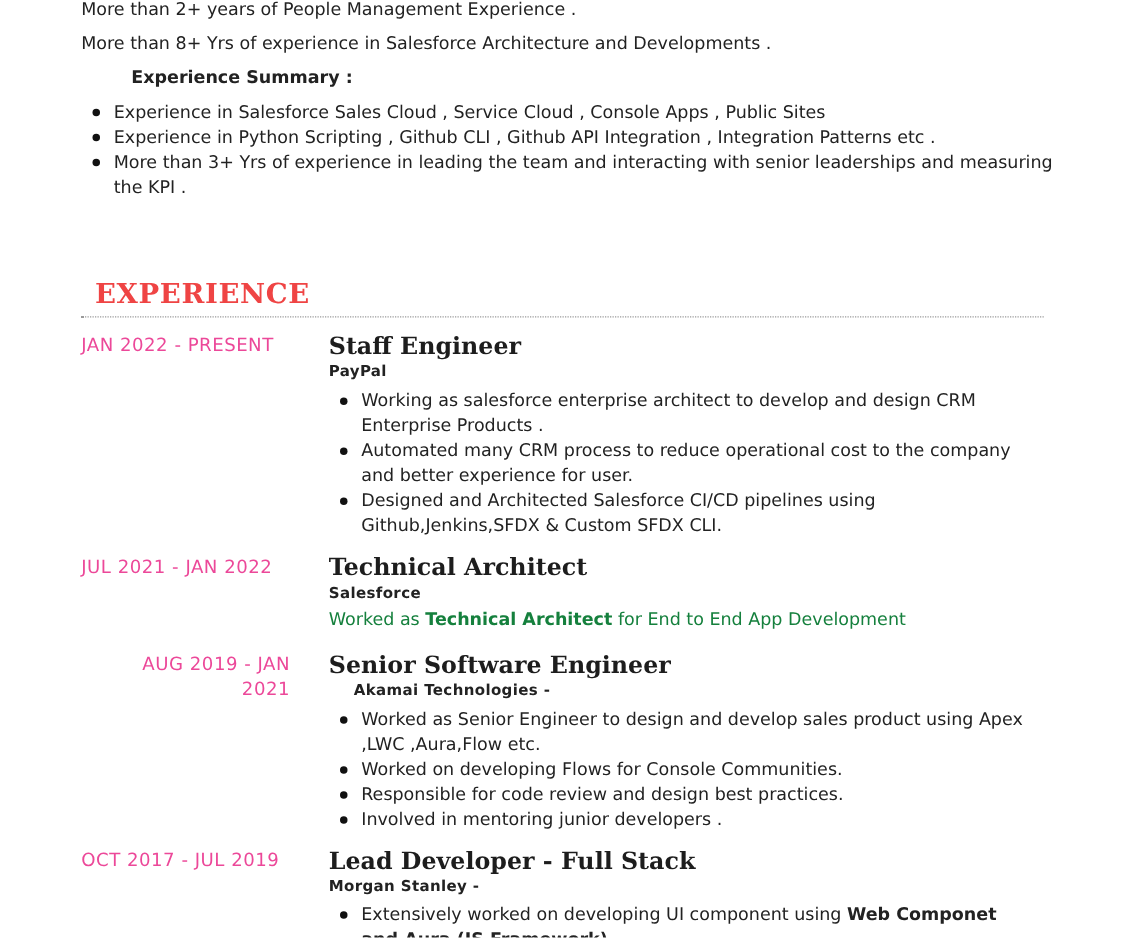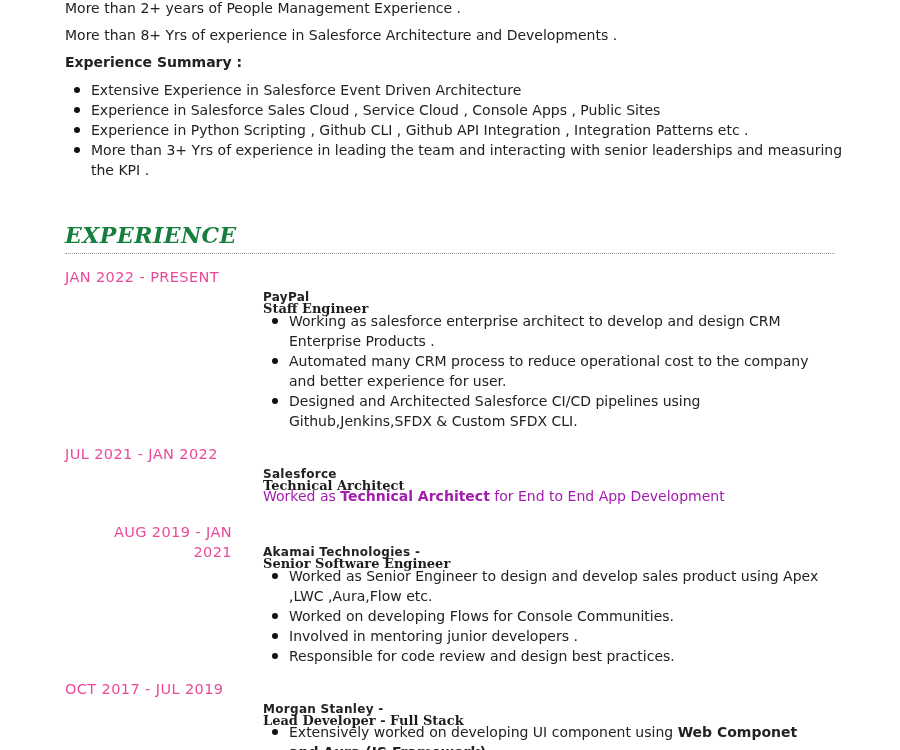--- a/index.html
+++ b/index.html
@@ -10,52 +10,51 @@
   .page { position: absolute; left: 0; top: 0; width: 900px; }
   .plain { position: absolute; left: 65px; font-size: 14px; color: #222; white-space: nowrap; }
   .subhead { position: absolute; left: 65px; font-size: 14px; font-weight: bold; color: #222; }
   ul.bl { position: absolute; margin: 0; padding: 0; list-style: none; }
   ul.bl li { position: relative; padding-left: 26px; font-size: 14px; line-height: 20px; color: #222; }
   ul.bl li::before {
     content: ""; position: absolute; left: 9px; top: 7px; width: 6px; height: 6px;
     border-radius: 50%; background: #111;
   }
   .sec-title {
-    position: absolute; left: 65px; top: 222px; font-family: "DejaVu Serif", serif;
-    font-style: italic; font-weight: bold; font-size: 22px; color: #15803d; letter-spacing: 0.5px;
+    position: absolute; left: 76px; top: 222px; font-family: "DejaVu Serif", serif;
+    font-weight: bold; font-size: 22px; color: #ef4444; letter-spacing: 0.5px;
   }
   .sec-rule {
     position: absolute; left: 65px; top: 253px; width: 770px; height: 0;
     border-top: 1.5px dotted #9a9a9a;
   }
   .date {
     position: absolute; width: 167px; text-align: right; left: 65px;
     font-size: 14.5px; color: #ec4899; letter-spacing: 0.4px; line-height: 20px;
   }
   .date.left { text-align: left; }
   .role {
     position: absolute; left: 263px; font-family: "DejaVu Serif", serif; font-weight: bold;
-    font-size: 13px; color: #1d1d1d; margin-top: 35px;
+    font-size: 19px; color: #1d1d1d;
   }
   .company { position: absolute; left: 263px; font-size: 12px; font-weight: bold; color: #222; letter-spacing: 0.3px; }
-  .desc { position: absolute; left: 263px; font-size: 14px; color: #a21caf; }
+  .desc { position: absolute; left: 263px; font-size: 14px; color: #15803d; }
   .desc b { font-weight: bold; }
   .exp-ul { left: 263px; width: 575px; }
 </style>
 </head>
 <body>
 
 <div class="page">
 
   <div class="plain" style="top:0px;">More than 2+ years of People Management Experience .</div>
   <div class="plain" style="top:27px;">More than 8+ Yrs of experience in Salesforce Architecture and Developments .</div>
-  <div class="subhead" style="top:54px;">Experience Summary :</div>
+  <div class="subhead" style="top:54px;margin-left:40px;">Experience Summary :</div>
 
   <ul class="bl" style="left:65px; top:80px; width:780px;">
-    <li>Extensive Experience in Salesforce Event Driven Architecture</li>
     <li>Experience in Salesforce Sales Cloud , Service Cloud , Console Apps , Public Sites</li>
     <li>Experience in Python Scripting , Github CLI , Github API Integration , Integration Patterns etc .</li>
     <li>More than 3+ Yrs of experience in leading the team and interacting with senior leaderships and measuring the KPI .</li>
   </ul>
 
   <div class="sec-title">EXPERIENCE</div>
   <div class="sec-rule"></div>
 
   <div class="date left" style="top:267px;">JAN 2022 - PRESENT</div>
   <div class="role" style="top:266px;">Staff Engineer</div>
@@ -68,26 +67,26 @@
 
   <div class="date left" style="top:444px;">JUL 2021 - JAN 2022</div>
   <div class="role" style="top:443px;">Technical Architect</div>
   <div class="company" style="top:467px;">Salesforce</div>
   <div class="desc" style="top:488px;">
     <span>Worked as </span><b>Technical Architect</b><span> for End to End App Development</span>
   </div>
 
   <div class="date" style="top:522px; width:130px; left:102px;">AUG 2019 - JAN 2021</div>
   <div class="role" style="top:521px;">Senior Software Engineer</div>
-  <div class="company" style="top:545px;">Akamai Technologies -</div>
+  <div class="company" style="top:545px;margin-left:20px;">Akamai Technologies -</div>
   <ul class="bl exp-ul" style="top:566px; width:560px;">
     <li>Worked as Senior Engineer to design and develop sales product using Apex ,LWC ,Aura,Flow etc.</li>
     <li>Worked on developing Flows for Console Communities.</li>
+    <li>Responsible for code review and design best practices.</li>
     <li>Involved in mentoring junior developers .</li>
-    <li>Responsible for code review and design best practices.</li>
   </ul>
 
   <div class="date left" style="top:679px;">OCT 2017 - JUL 2019</div>
   <div class="role" style="top:678px;text-align:center;">Lead Developer - Full Stack</div>
   <div class="company" style="top:702px;">Morgan Stanley -</div>
   <ul class="bl exp-ul" style="top:722px; width:560px;">
     <li><span>Extensively worked on developing UI component using </span><b>Web Componet and Aura (JS Framework)</b></li>
   </ul>
 
 </div>

